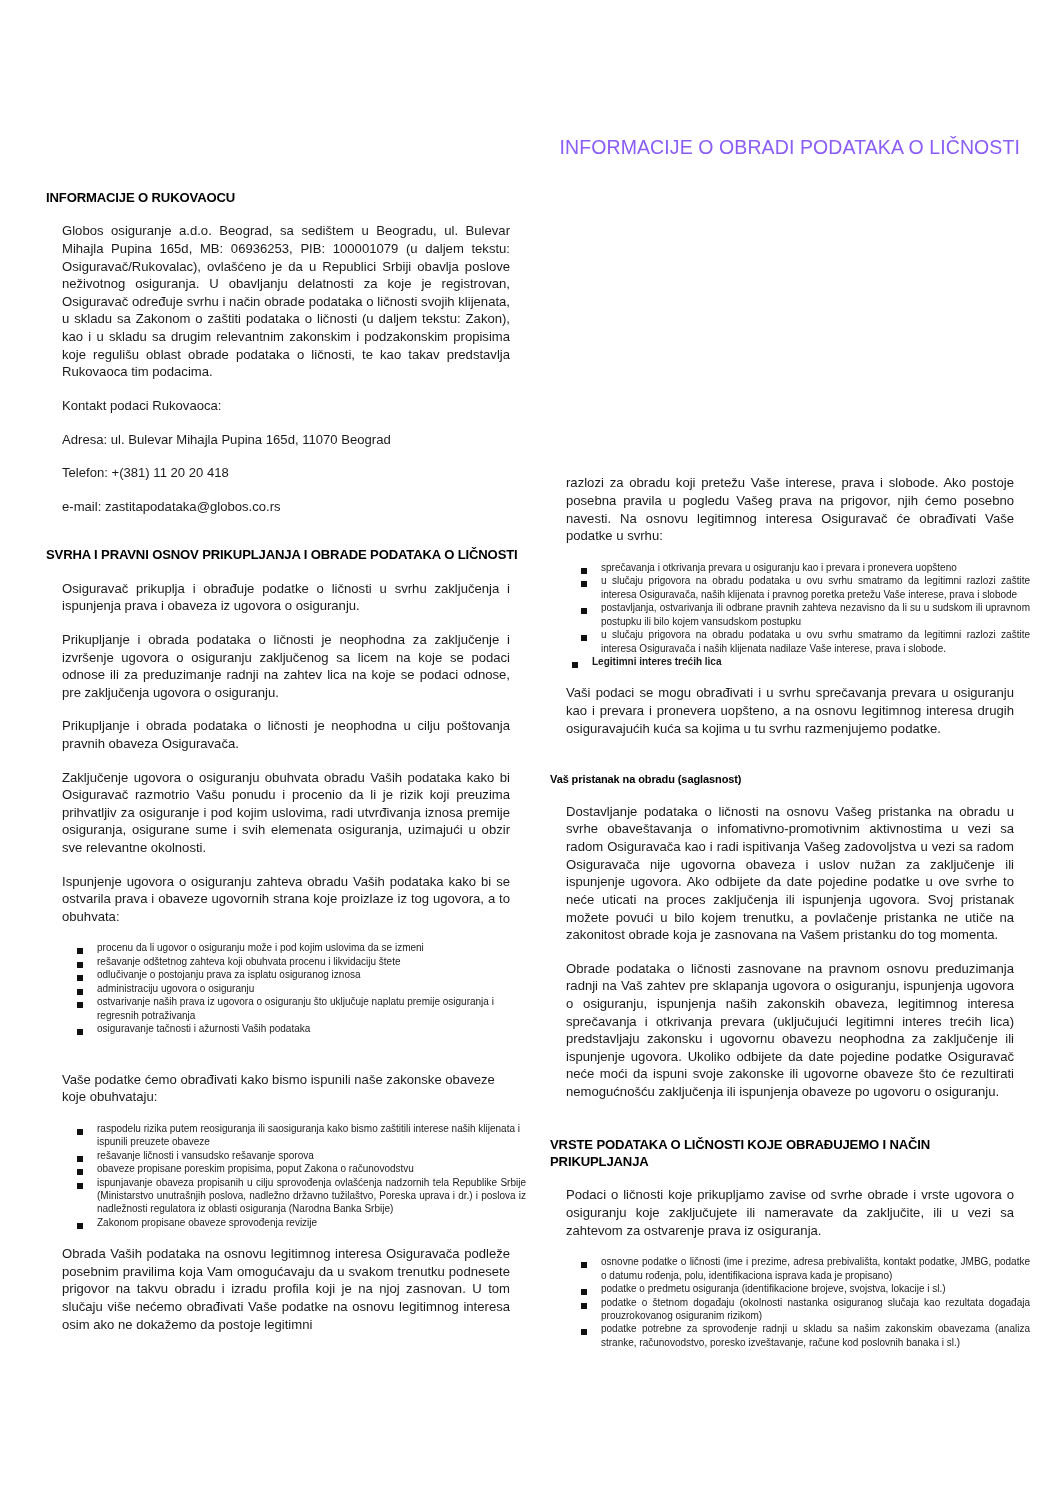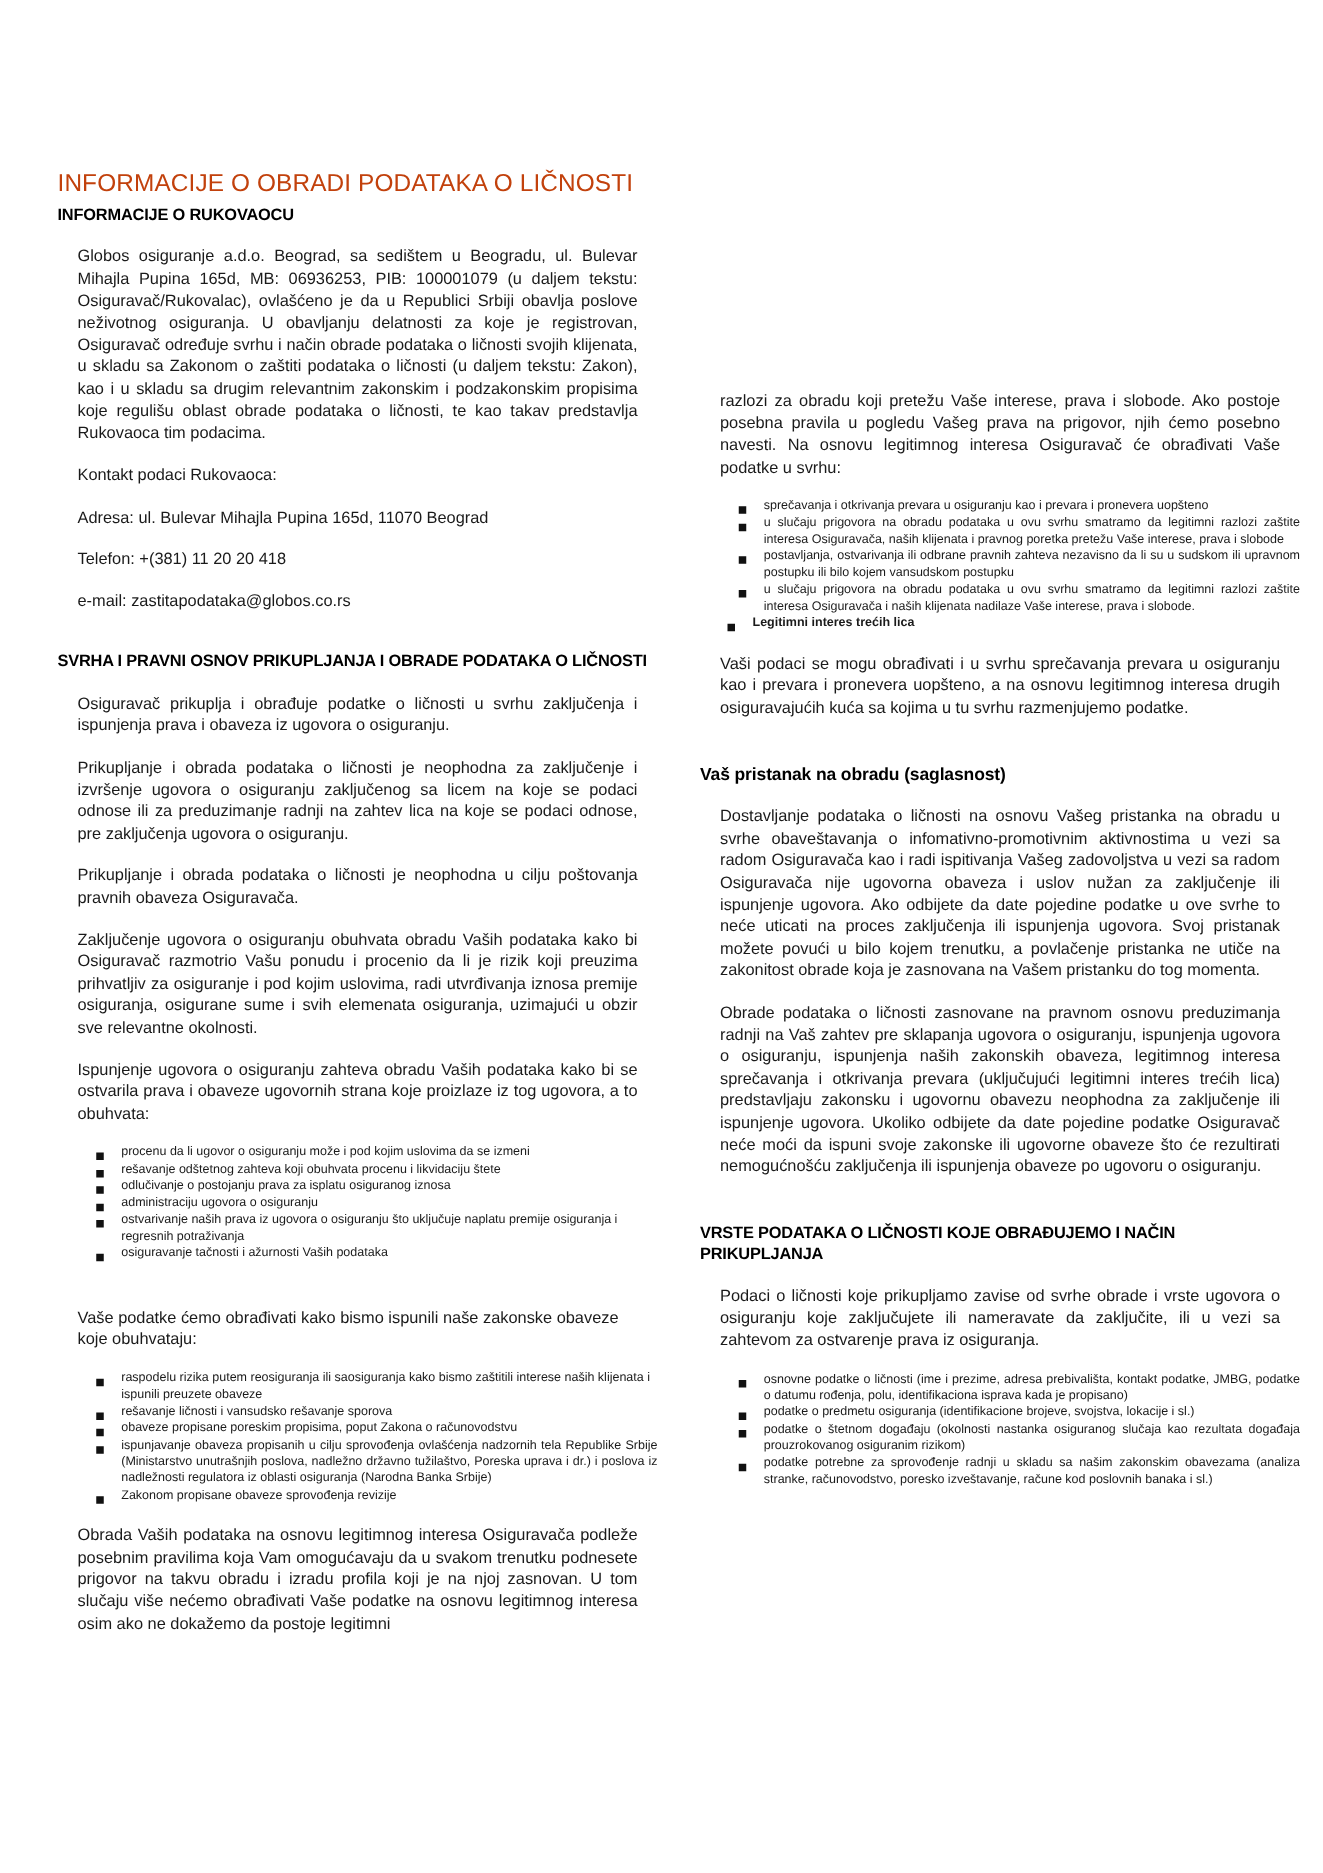--- a/index.html
+++ b/index.html
@@ -16,46 +16,46 @@
     -webkit-font-smoothing: antialiased;
   }
   .page {
     position: relative;
     width: 1058px;
     height: 1498px;
     box-sizing: border-box;
     padding: 136px 38px 30px 46px;
   }
   .doc-title {
-    text-align: left;
+    text-align: right;
     font-size: 19.5px;
     font-weight: 400;
     letter-spacing: 0.1px;
-    margin: 0 0 4px 0;
-    color: #c2410c;
+    margin: 0 0 30px 0;
+    color: #8b5cf6;
   }
   .columns {
     display: flex;
-    gap: 34px;
-    align-items: center;
+    gap: 24px;
+    align-items: flex-end;
   }
   .col {
     width: 480px;
     flex: 0 0 480px;
   }
   h2.sec-head {
     font-size: 13.1px;
     font-weight: bold;
     margin: 0 0 1px 0;
     line-height: 1.33;
     letter-spacing: -0.15px;
     color: #000;
   }
   h3.sub-head {
-    font-size: 14px;
+    font-size: 11px;
     font-weight: bold;
     margin: 0 0 1px 0;
     line-height: 1.33;
     letter-spacing: -0.1px;
     color: #000;
   }
   p.para {
     font-size: 13.1px;
     line-height: 1.345;
     margin: 16px;

